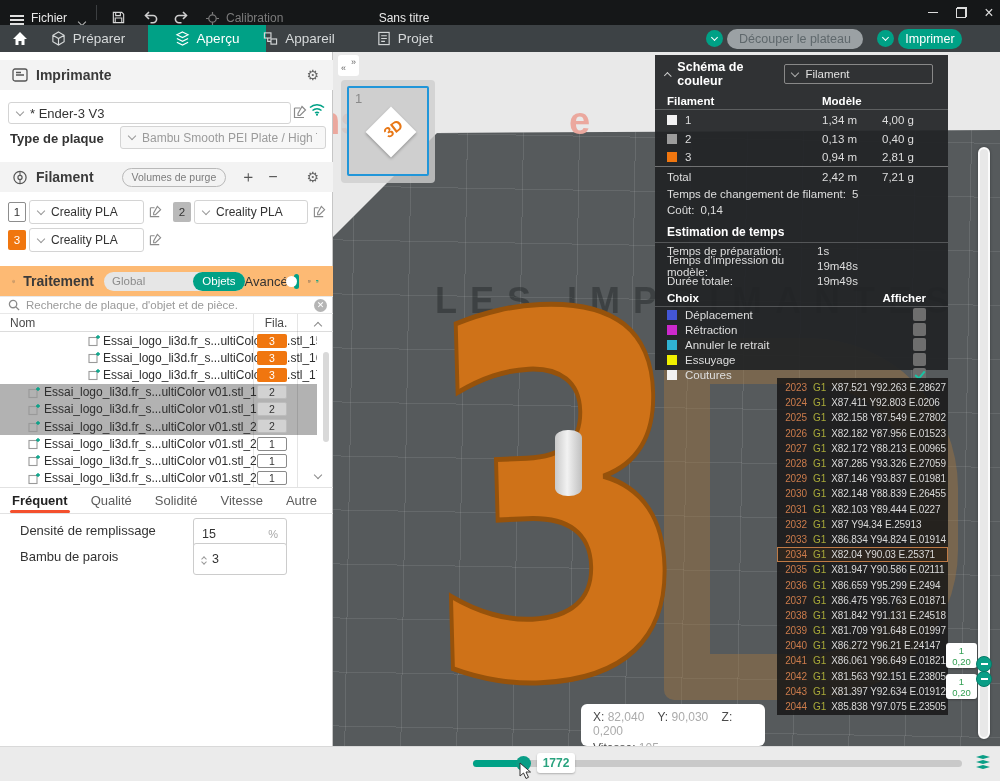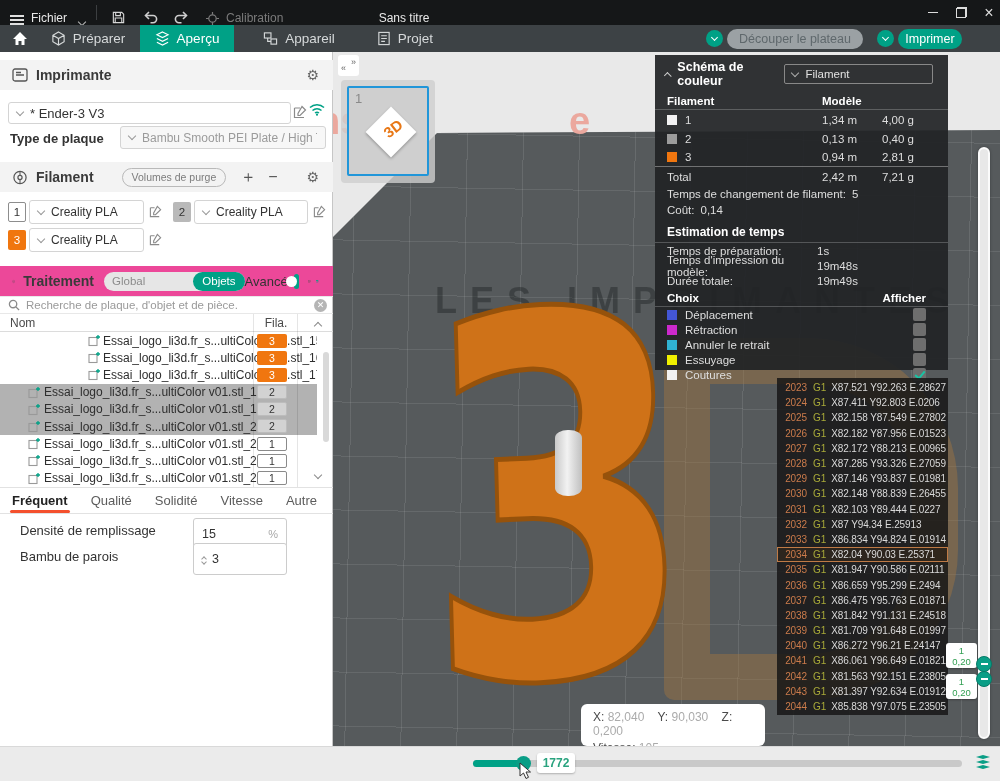--- a/index.html
+++ b/index.html
@@ -210,21 +210,21 @@
       <svg width="16" height="15" viewBox="0 0 16 15">
           <path d="M8 1 L15 8 H12.5 V14 H9.5 V10 H6.5 V14 H3.5 V8 H1 Z" fill="#fff"></path>
         </svg>
     </div>
     <div class="nav-tab" style="left:36px;width:104px;">
       <svg width="15" height="15" viewBox="0 0 16 16">
           <path d="M8 1 L14 4.5 V11.5 L8 15 L2 11.5 V4.5 Z M2 4.5 L8 8 L14 4.5 M8 8 V15" fill="none" stroke="currentColor" stroke-width="1.2"></path>
         </svg>
       <span>Préparer</span>
     </div>
-    <div class="nav-tab active" style="left:140px;width:94px;">
+    <div class="nav-tab active" style="left:148px;width:118px;">
       <svg width="15" height="15" viewBox="0 0 16 16">
           <path d="M8 1 L14 4 L8 7 L2 4 Z" fill="none" stroke="currentColor" stroke-width="1.2"></path>
           <path d="M2 8 L8 11 L14 8 M2 12 L8 15 L14 12" fill="none" stroke="currentColor" stroke-width="1.2"></path>
         </svg>
       <span>Aperçu</span>
     </div>
     <div class="nav-tab" style="left:246px;width:106px;">
       <svg width="15" height="15" viewBox="0 0 16 16">
           <rect x="1.5" y="2" width="7" height="5.5" fill="none" stroke="currentColor" stroke-width="1.2"></rect>
           <rect x="8.5" y="8.5" width="6" height="5.5" fill="none" stroke="currentColor" stroke-width="1.2"></rect>
@@ -321,21 +321,21 @@
       <span class="chv"></span>
       <span style="font-size:12px;">Creality PLA</span>
     </div>
     <span class="icon-btn" style="left:149px;top:181px;">
       <svg width="13" height="13" viewBox="0 0 14 14">
           <path d="M1.5 3 V12.5 H11 M1.5 3 H6" fill="none" stroke="#8a8a8a" stroke-width="1.2"></path>
           <path d="M9 1.5 L12.5 5 L7 10.5 H5 V8.5 Z" fill="none" stroke="#8a8a8a" stroke-width="1.2"></path>
         </svg>
     </span>
 
-    <div class="sec-hdr" style="top:214px;background:#ec4899;align-items:center;">
+    <div class="sec-hdr" style="top:214px;background:#fdba74;align-items:center;">
       <svg width="16" height="13" viewBox="0 0 16 13">
           <path d="M8 1 L14 3.5 L8 6 L2 3.5 Z" fill="none" stroke="#555" stroke-width="1.1"></path>
           <path d="M2 7 L8 9.5 L14 7 M2 10 L8 12.5 L14 10" fill="none" stroke="#555" stroke-width="1.1"></path>
         </svg>
       <span class="ttl">Traitement</span>
       <span class="seg" style="margin-left:10px;gap:40px;">
         <span class="g">Global</span>
         <span class="o">Objets</span>
       </span>
       <span style="margin-left:auto;font-size:13px;color:#333;">Avancé</span>

